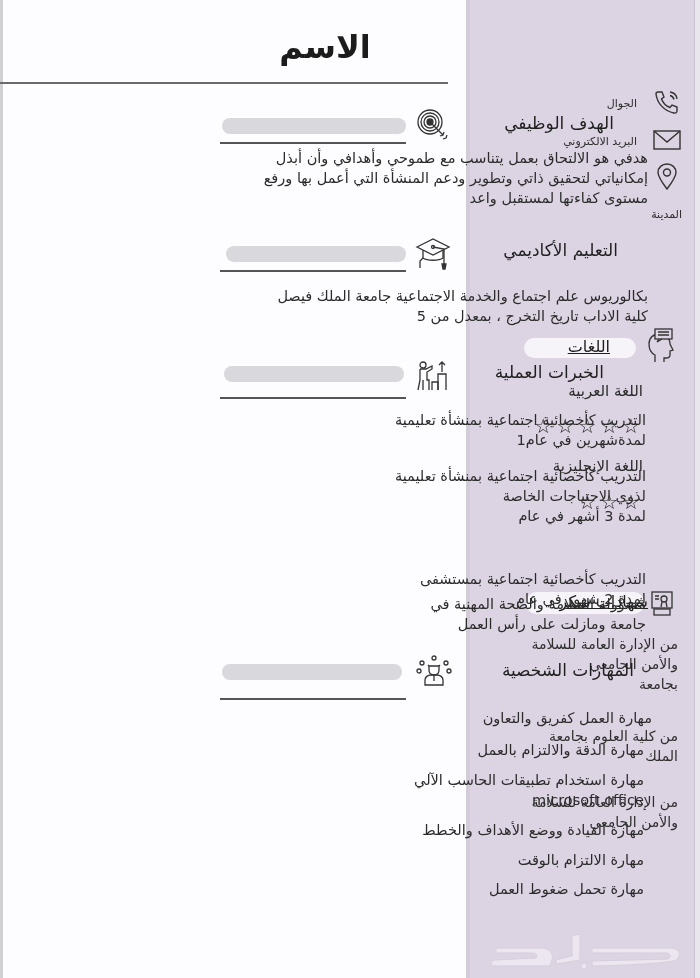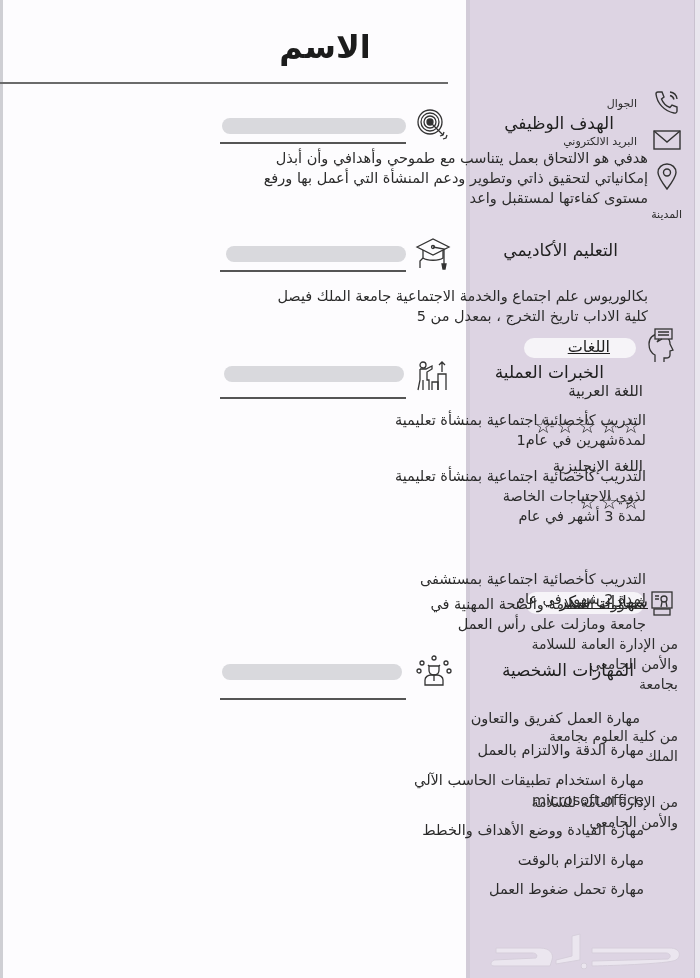--- a/index.html
+++ b/index.html
@@ -201,21 +201,21 @@
   <circle cx="6" cy="9" r="2"></circle>
   <circle cx="30" cy="9" r="2"></circle>
   <circle cx="3" cy="17" r="2"></circle>
   <circle cx="33" cy="17" r="2"></circle>
   <path d="M13 12 L23 12 L23 16 C23 19 21 21 18 21 C15 21 13 19 13 16 Z"></path>
   <path d="M13 12 L12 11 M23 12 L24 11"></path>
   <path d="M9 31 L9 26 C9 23 12 21 15 21 L21 21 C24 21 27 23 27 26 L27 31 Z"></path>
   <path d="M18 21 L18 27"></path>
 </svg>
 
-<div class="para" style="right:60px; top:708px;">مهارة العمل كفريق والتعاون</div>
+<div class="para" style="right:48px; top:708px;">مهارة العمل كفريق والتعاون</div>
 <div class="para" style="right:56px; top:740px;">مهارة الدقة والالتزام بالعمل</div>
 <div class="para" style="right:56px; top:770px;">
   <div>مهارة استخدام تطبيقات الحاسب الآلي</div>
   <div>microsoft office</div>
 </div>
 <div class="para" style="right:56px; top:820px;">مهارة القيادة ووضع الأهداف والخطط</div>
 <div class="para" style="right:56px; top:850px;">مهارة الالتزام بالوقت</div>
 <div class="para" style="right:56px; top:879px;text-align:right;">مهارة تحمل ضغوط العمل</div>
 
 </body></html>

